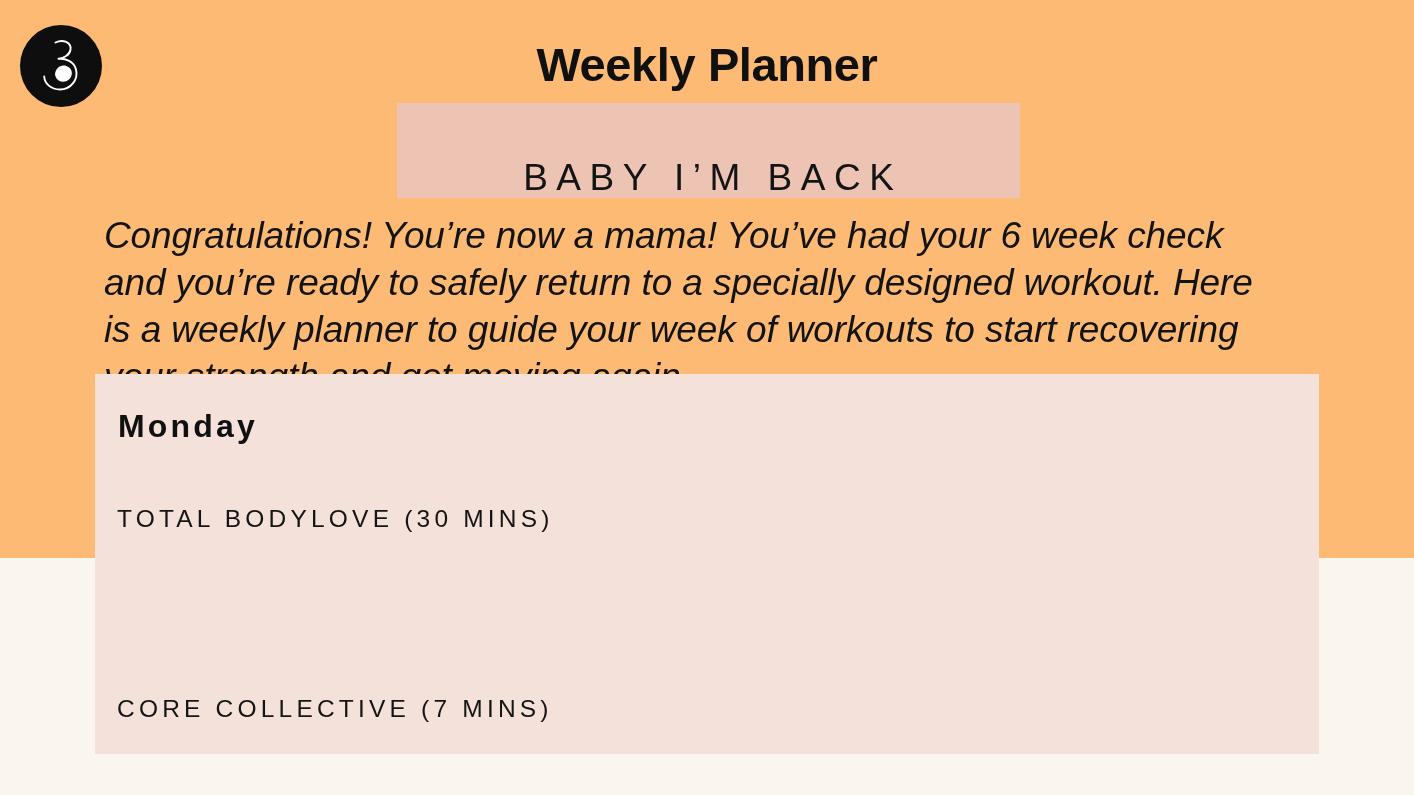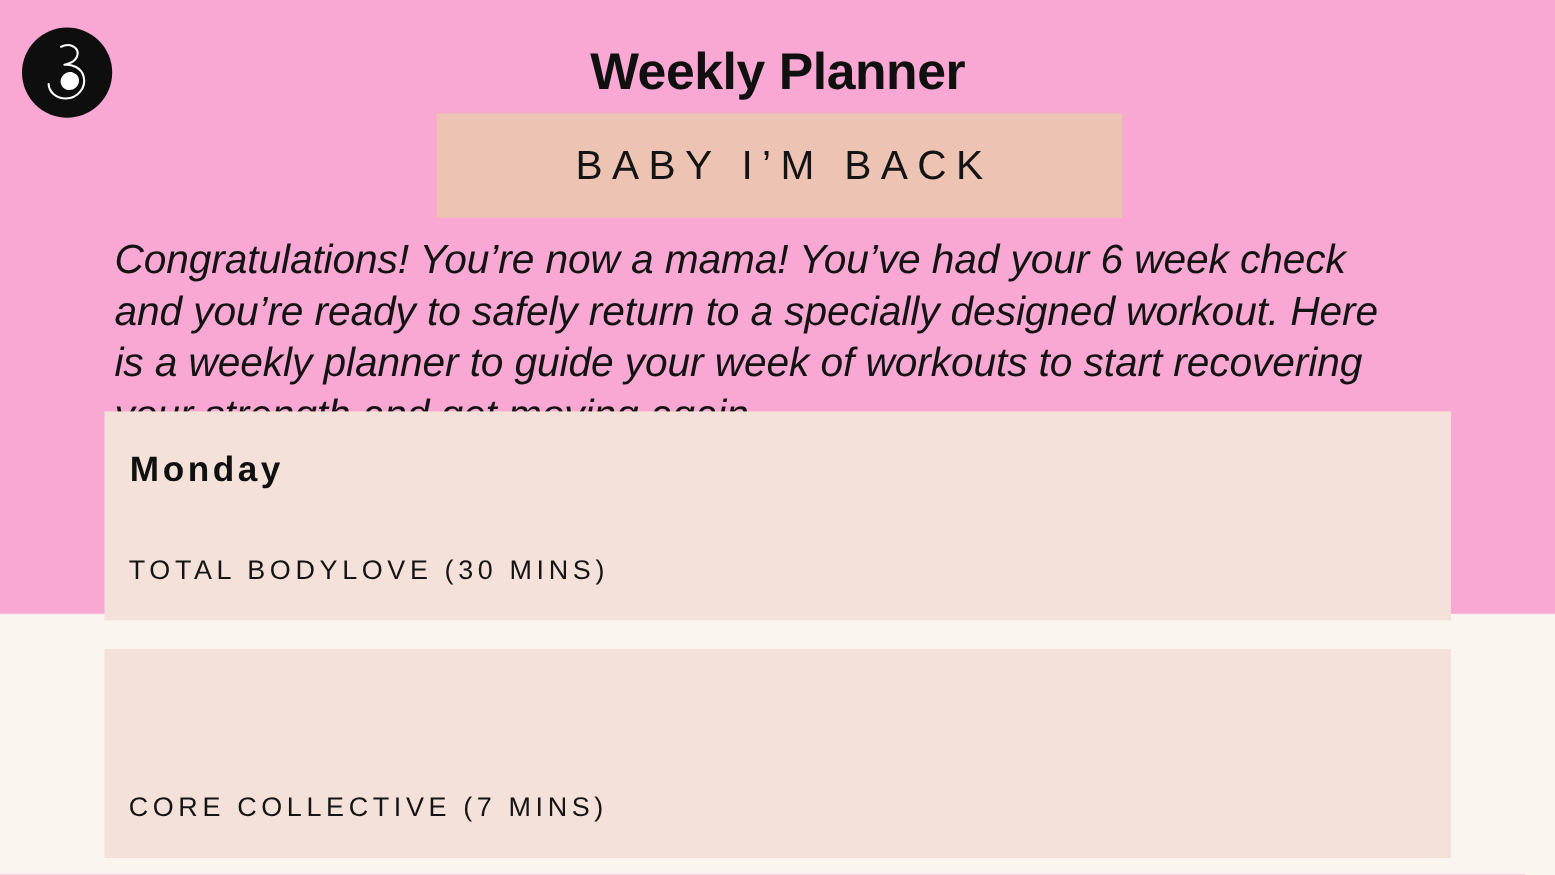--- a/index.html
+++ b/index.html
@@ -15,21 +15,21 @@
     position: relative;
     color: #111111;
     -webkit-font-smoothing: antialiased;
   }
 
   .page {
     position: absolute;
     inset: 0;
     width: 1414px;
     height: 558px;
-    background: #f9a8d4;
+    background: #fdba74;
   }
 
   
   .logo {
     position: absolute;
     left: 20px;
     top: 25px;
     width: 82px;
     height: 82px;
     border-radius: 50%;
@@ -61,21 +61,21 @@
 
   
   .banner {
     position: absolute;
     left: 397px;
     top: 103px;
     width: 623px;
     height: 95px;
     background: #EDC4B4;
     display: flex;
-    align-items: center;
+    align-items: flex-end;
     justify-content: center;
   }
   .banner-text {
     font-size: 37px;
     line-height: 40px;
     letter-spacing: 8.5px;
     font-weight: 400;
     color: #141414;
     text-indent: 8.5px;
     white-space: nowrap;
@@ -101,21 +101,20 @@
   .cards {
     position: absolute;
     left: 95px;
     top: 374px;
     width: 1224px;
   }
   .day-card {
     width: 1224px;
     height: 190px;
     background: #F4E2DA;
-    margin-bottom: 26px;
     position: relative;
     box-sizing: border-box;
   }
   .day-name {
     position: absolute;
     left: 23px;
     top: 33px;
     font-size: 32px;
     line-height: 38px;
     font-weight: bold;

